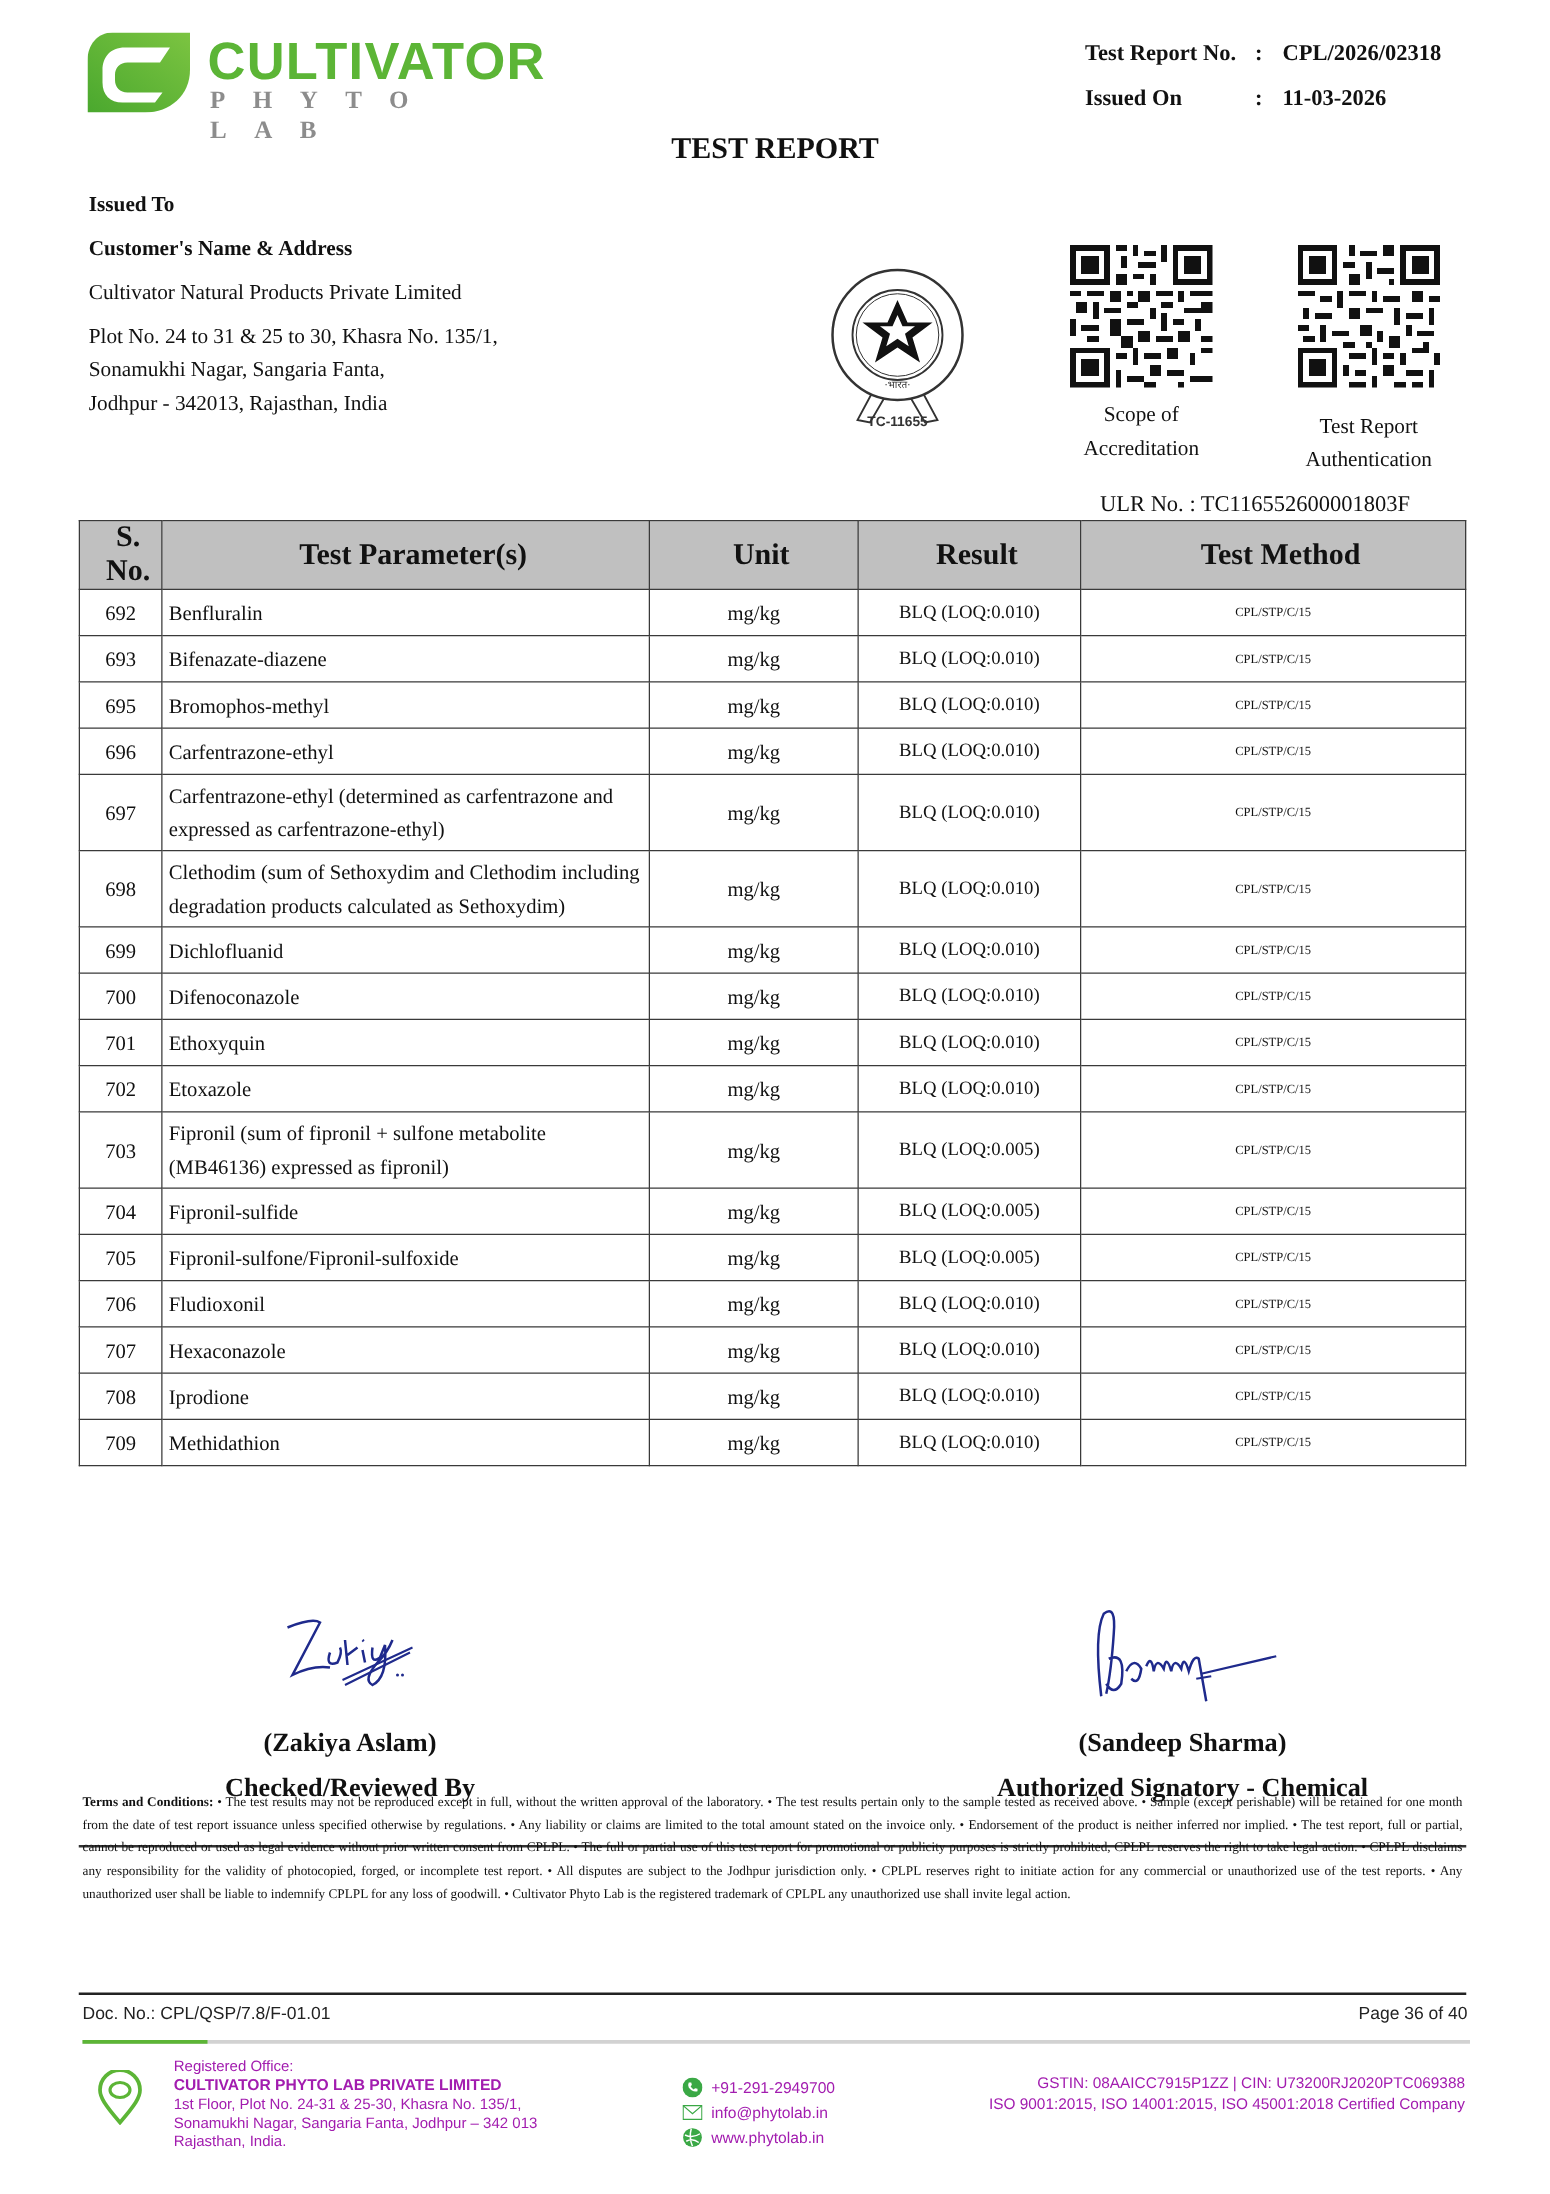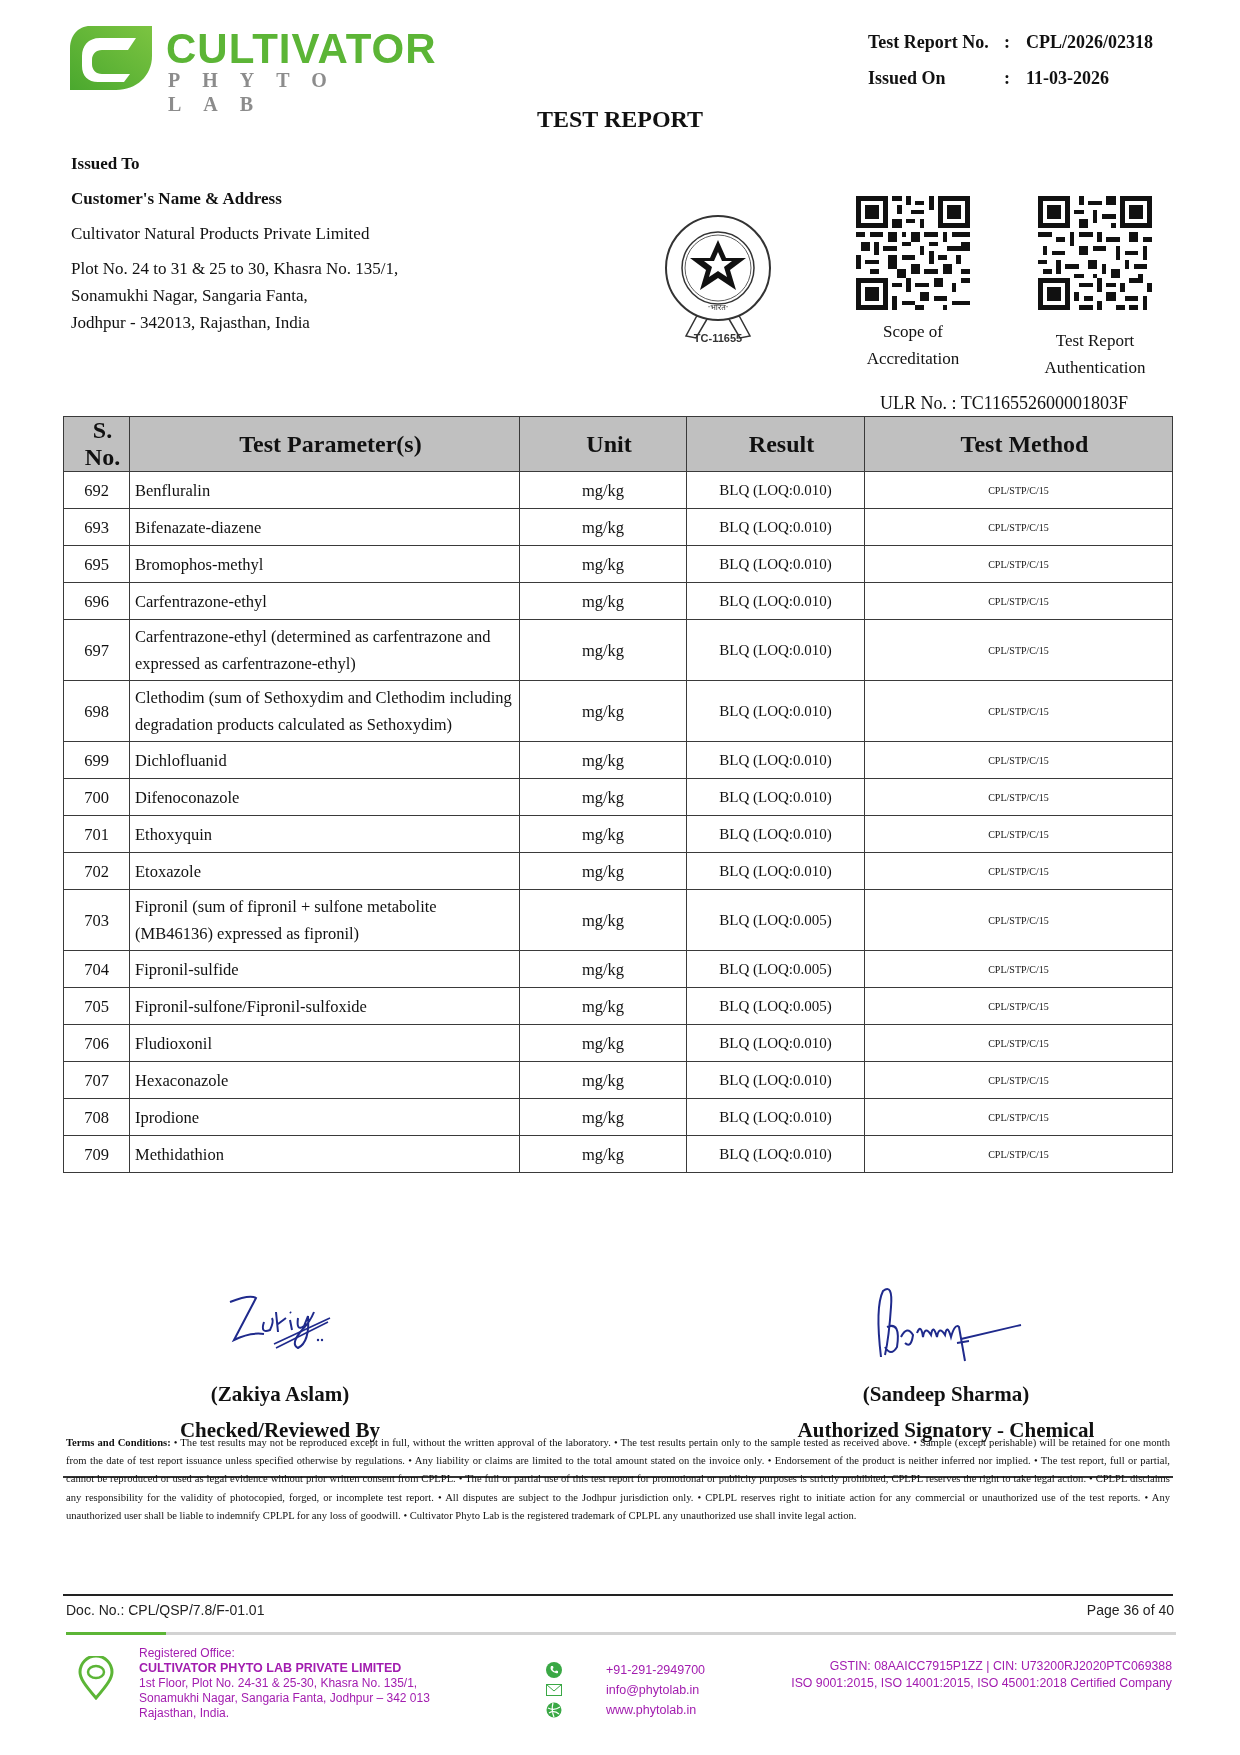--- a/index.html
+++ b/index.html
@@ -64,21 +64,21 @@
   .pageno { right: 66px; top: 1602px; font-family: "Liberation Sans", "DejaVu Sans", sans-serif; font-size: 14px; color: #222; }
   .green-bar { left: 66px; top: 1632px; width: 1110px; height: 3px; background: #d2d2d2; }
   .green-bar span { display: block; width: 100px; height: 3px; background: #5cb536; }
 
   
   .foot { font-family: "Liberation Sans", "DejaVu Sans", sans-serif; color: #a21caf; }
   .pin { left: 76px; top: 1656px; width: 40px; height: 44px; }
   .office { left: 139px; top: 1646px; font-size: 12px; line-height: 15px; }
   .office .bold { font-weight: bold; font-size: 12.5px; }
   .contacts { left: 546px; top: 1660px; font-size: 12.5px; }
-  .contact { display: flex; align-items: center; height: 20px; gap: 37px; }
+  .contact { display: flex; align-items: center; height: 20px; }
   .contact svg { margin-right: 7px; }
   .legal { right: 68px; top: 1658px; font-size: 12.3px; text-align: right; line-height: 17px; }
 </style>
 </head>
 <body>
 
 <div class="abs logo">
   <svg class="logo-mark" viewBox="0 0 82 64">
     <defs>
       <linearGradient id="lg" x1="0" y1="1" x2="1" y2="0">

